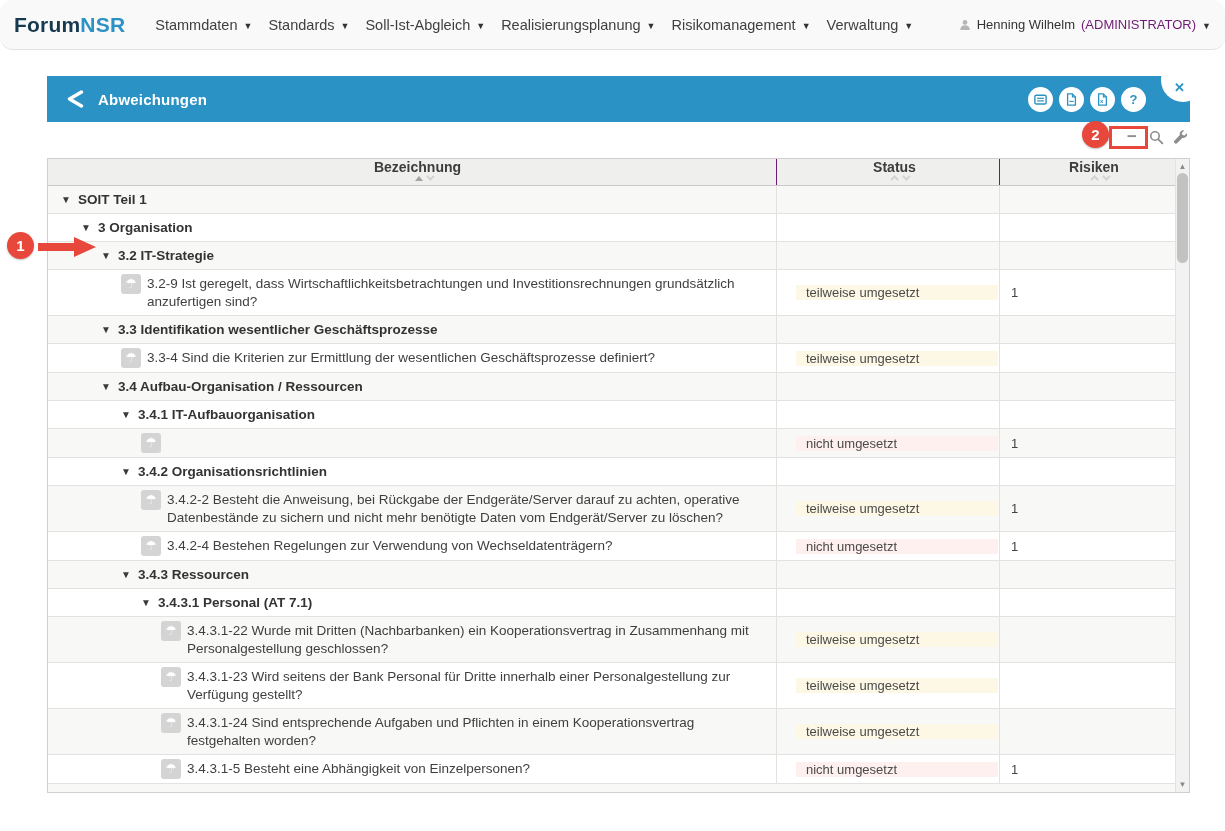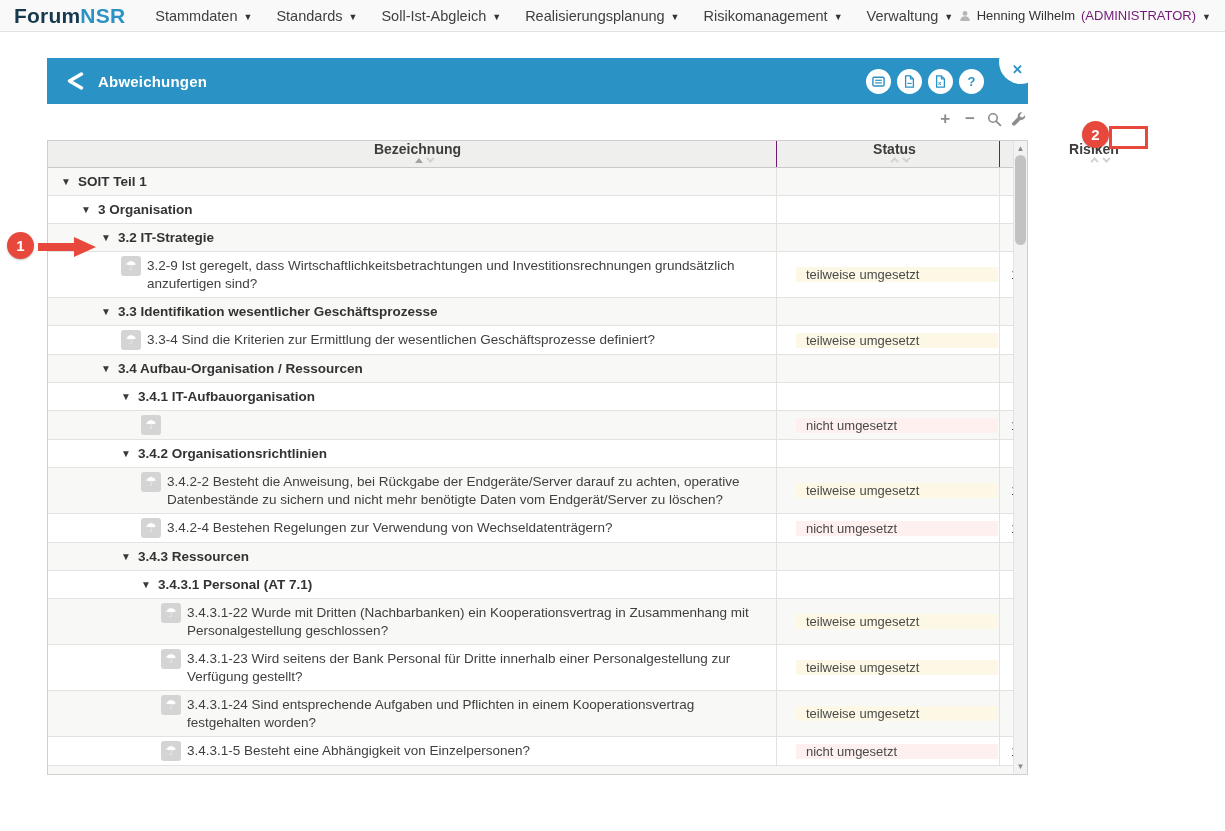--- a/index.html
+++ b/index.html
@@ -7,36 +7,37 @@
   body {
     position: relative;
     font-family: "Liberation Sans", sans-serif;
     background: #ffffff;
     overflow: hidden;
     color:#3c3c3c;
   }
 
   
   .topnav {
-    height:32px; display:flex; align-items:center;
+    height:50px; display:flex; align-items:center;
     background:#f9f9f9; border-bottom:1px solid #e2e2e2;
     padding:8px 14px;
+    border-radius:13px;
   }
   .logo { font-size:21px; font-weight:bold; margin-right:30px; letter-spacing:.2px; }
   .logo .lg1 { color:#17394e; }
   .logo .lg2 { color:#2a92c4; }
-  .menu { display:flex; align-items:flex-start; gap:24px; }
+  .menu { display:flex; align-items:flex-start; gap:16px; }
   .menu-item { display:flex; align-items:center; gap:6px; font-size:14.5px; color:#3f3f3f; cursor:pointer; }
   .nav-caret { font-size:9px; color:#333; position:relative; top:1px; }
   .userbox { margin-left:auto; display:flex; align-items:center; gap:6px; font-size:13px; }
   .user-name { color:#333; }
   .user-role { color:#701a75; }
 
   
-  .panel { position:absolute; left:47px; top:58px; width:981px; }
+  .panel { position:absolute; left:47px; top:76px; width:1143px; }
   .panel-header {
     position:relative; height:46px; background:#2a92c4;
     display:flex; align-items:center; padding:0 18px;
   }
   .panel-title { color:#fff; font-weight:bold; font-size:15px; margin-left:12px; letter-spacing:.2px; }
   .hdr-icons { margin-left:auto; display:flex; align-items:center; gap:6px; margin-right:26px; }
   .circle-btn {
     width:25px; height:25px; border-radius:50%; background:#fff; color:#2a92c4;
     display:flex; align-items:center; justify-content:center; cursor:pointer;
     font-weight:bold; font-size:13px;

